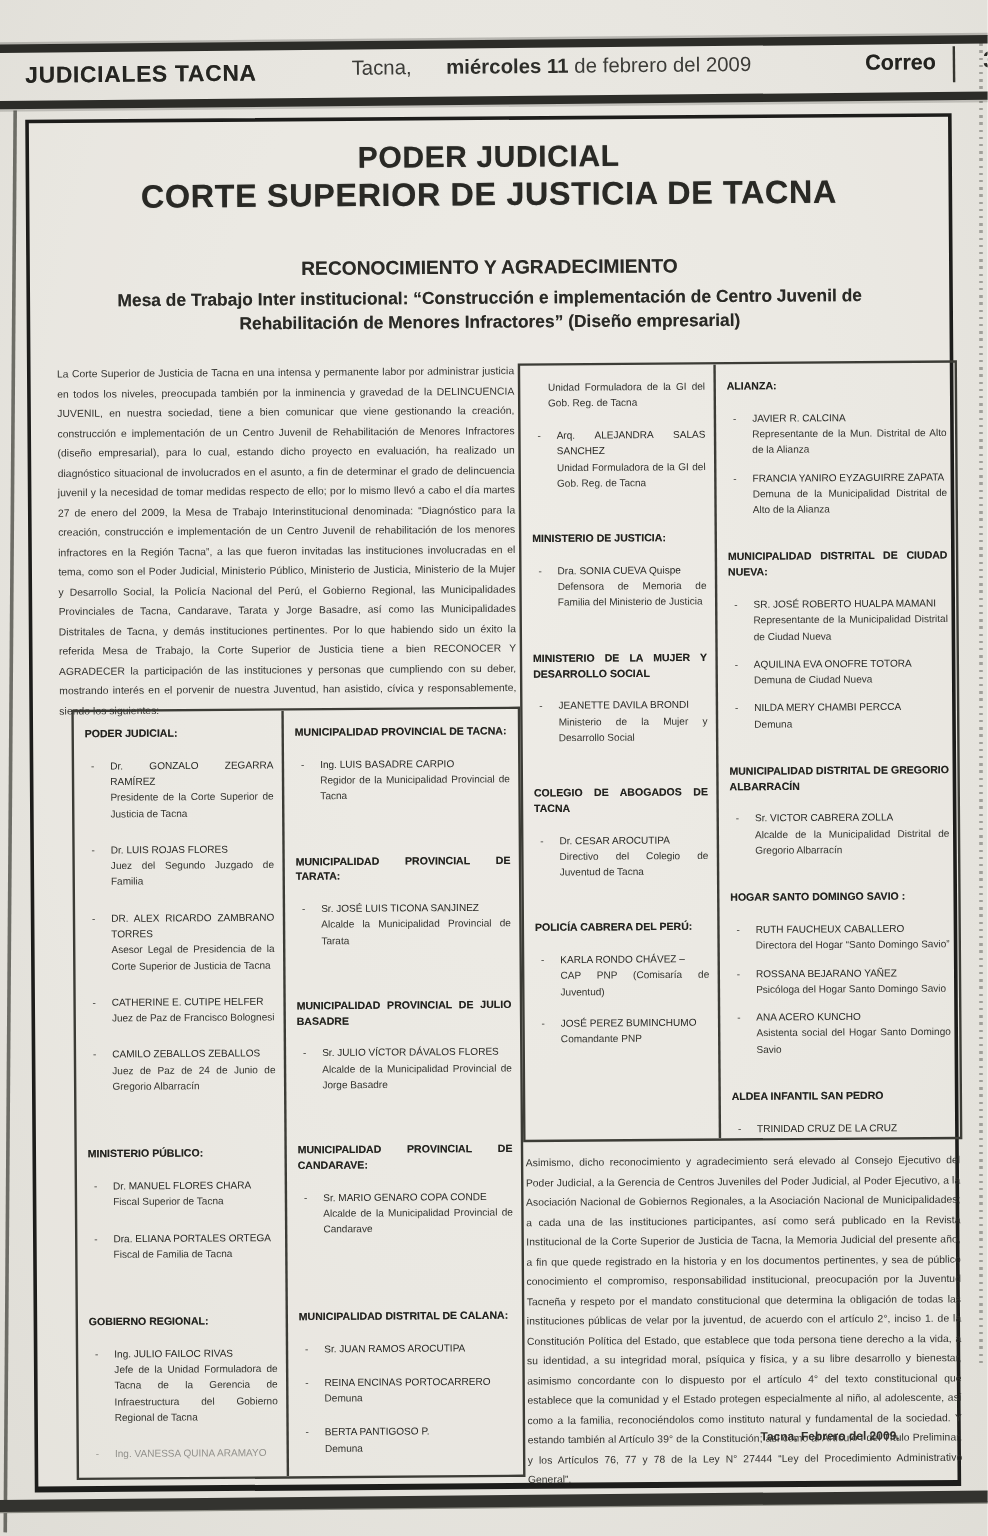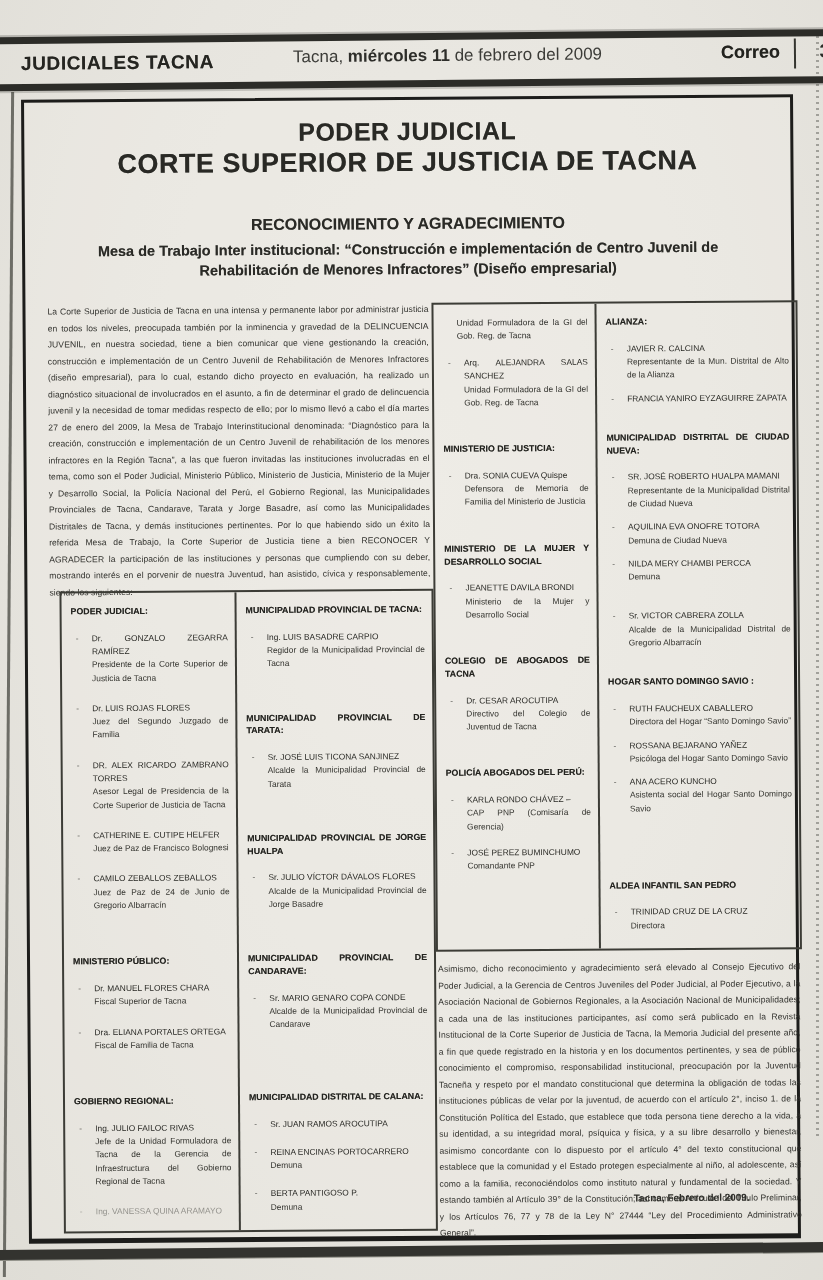--- a/index.html
+++ b/index.html
@@ -18,21 +18,21 @@
   .bottom-bar{position:absolute;left:-6px;right:-6px;top:1246px;height:10px;background:#33332f;transform:rotate(-.55deg);box-shadow:0 1px 0 #8a8a82;}
 
   
   header{position:absolute;left:0;top:0;width:100%;height:92px;padding-left:37px;}
   .bar{position:absolute;left:-4px;right:-4px;height:7px;background:#2c2c28;transform:rotate(-.55deg);}
   .bar.top{top:33px;box-shadow:0 -2px 0 rgba(44,44,40,.25);}
   .bar.bot{top:80px;box-shadow:0 2px 0 rgba(44,44,40,.2);}
   .hrow{position:absolute;left:0;top:40px;width:100%;height:38px;transform:rotate(-.55deg);}
   .slabel{position:absolute;left:21px;top:9px;font-size:19px;font-weight:700;letter-spacing:.6px;color:#252521;text-shadow:0 0 .5px rgba(37,37,33,.6);}
   .dateline-top{position:absolute;left:293px;top:6px;font-size:17px;color:#3c3c38;}
-  .dateline-top b{color:#2e2e2a;}
+  .dateline-top b{color:#2e2e2a;margin-left:24px;}
   .brand{position:absolute;right:80px;top:5px;font-size:18px;font-weight:700;color:#23231f;text-shadow:0 0 .5px rgba(35,35,31,.55);text-align:center;}
   .vdiv{position:absolute;right:64px;top:2px;width:2px;height:30px;background:#35352f;}
   .pnum{position:absolute;right:30px;top:4px;font-size:19px;font-weight:700;color:#2a2a26;}
 
   
   .notice{
     position:absolute;left:25px;top:97px;width:766px;height:1136px;
     border:3px solid #1d1d1b;border-bottom-width:5px;transform:rotate(-.4deg);
     background:rgba(240,238,232,.35);
   }
@@ -179,21 +179,21 @@
           </div>
           <div class="sec">
             <div class="sec-h">MUNICIPALIDAD PROVINCIAL DE TARATA:</div>
             <div class="entry">
               <span class="dash">-</span>
               <div class="nm">Sr. JOSÉ LUIS TICONA SANJINEZ</div>
               <div class="rl">Alcalde la Municipalidad Provincial de Tarata</div>
             </div>
           </div>
           <div class="sec">
-            <div class="sec-h">MUNICIPALIDAD PROVINCIAL DE JORGE HUALPA</div>
+            <div class="sec-h">MUNICIPALIDAD PROVINCIAL DE JULIO BASADRE</div>
             <div class="entry">
               <span class="dash">-</span>
               <div class="nm">Sr. JULIO VÍCTOR DÁVALOS FLORES</div>
               <div class="rl">Alcalde de la Municipalidad Provincial de Jorge Basadre</div>
             </div>
           </div>
           <div class="sec">
             <div class="sec-h">MUNICIPALIDAD PROVINCIAL DE CANDARAVE:</div>
             <div class="entry">
               <span class="dash">-</span>
@@ -249,44 +249,45 @@
           </div>
           <div class="sec">
             <div class="sec-h">COLEGIO DE ABOGADOS DE TACNA</div>
             <div class="entry">
               <span class="dash">-</span>
               <div class="nm">Dr. CESAR AROCUTIPA</div>
               <div class="rl">Directivo del Colegio de Juventud de Tacna</div>
             </div>
           </div>
           <div class="sec">
-            <div class="sec-h">POLICÍA ABOGADOS DEL PERÚ:</div>
+            <div class="sec-h">POLICÍA CABRERA DEL PERÚ:</div>
             <div class="entry">
               <span class="dash">-</span>
               <div class="nm">KARLA RONDO CHÁVEZ –</div>
-              <div class="rl">CAP PNP (Comisaría de Gerencia)</div>
+              <div class="rl">CAP PNP (Comisaría de Juventud)</div>
             </div>
             <div class="entry">
               <span class="dash">-</span>
               <div class="nm">JOSÉ PEREZ BUMINCHUMO</div>
               <div class="rl">Comandante PNP</div>
             </div>
           </div>
         </div>
       <div class="col colD" id="colD">
           <div class="sec">
             <div class="sec-h">ALIANZA:</div>
             <div class="entry">
               <span class="dash">-</span>
               <div class="nm">JAVIER R. CALCINA</div>
               <div class="rl">Representante de la Mun. Distrital de Alto de la Alianza</div>
             </div>
             <div class="entry">
               <span class="dash">-</span>
               <div class="nm">FRANCIA YANIRO EYZAGUIRRE ZAPATA</div>
+              <div class="rl">Demuna de la Municipalidad Distrital de Alto de la Alianza</div>
             </div>
           </div>
           <div class="sec">
             <div class="sec-h">MUNICIPALIDAD DISTRITAL DE CIUDAD NUEVA:</div>
             <div class="entry">
               <span class="dash">-</span>
               <div class="nm">SR. JOSÉ ROBERTO HUALPA MAMANI</div>
               <div class="rl">Representante de la Municipalidad Distrital de Ciudad Nueva</div>
             </div>
             <div class="entry">
@@ -294,20 +295,21 @@
               <div class="nm">AQUILINA EVA ONOFRE TOTORA</div>
               <div class="rl">Demuna de Ciudad Nueva</div>
             </div>
             <div class="entry">
               <span class="dash">-</span>
               <div class="nm">NILDA MERY CHAMBI PERCCA</div>
               <div class="rl">Demuna</div>
             </div>
           </div>
           <div class="sec">
+            <div class="sec-h">MUNICIPALIDAD DISTRITAL DE GREGORIO ALBARRACÍN</div>
             <div class="entry">
               <span class="dash">-</span>
               <div class="nm">Sr. VICTOR CABRERA ZOLLA</div>
               <div class="rl">Alcalde de la Municipalidad Distrital de Gregorio Albarracín</div>
             </div>
           </div>
           <div class="sec">
             <div class="sec-h">HOGAR SANTO DOMINGO SAVIO :</div>
             <div class="entry">
               <span class="dash">-</span>

